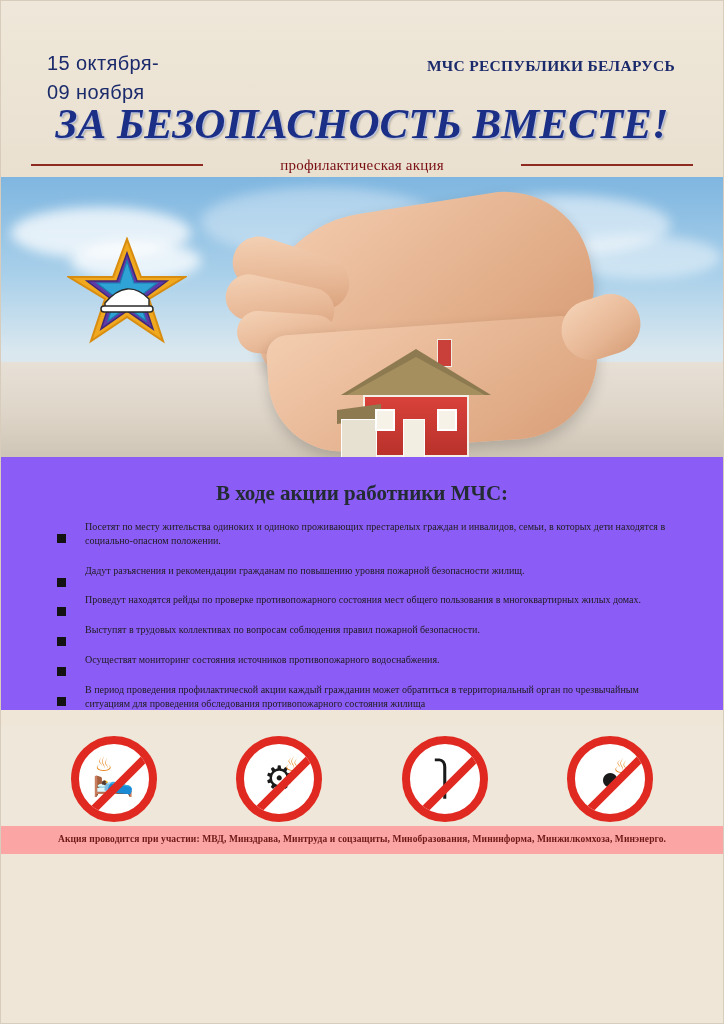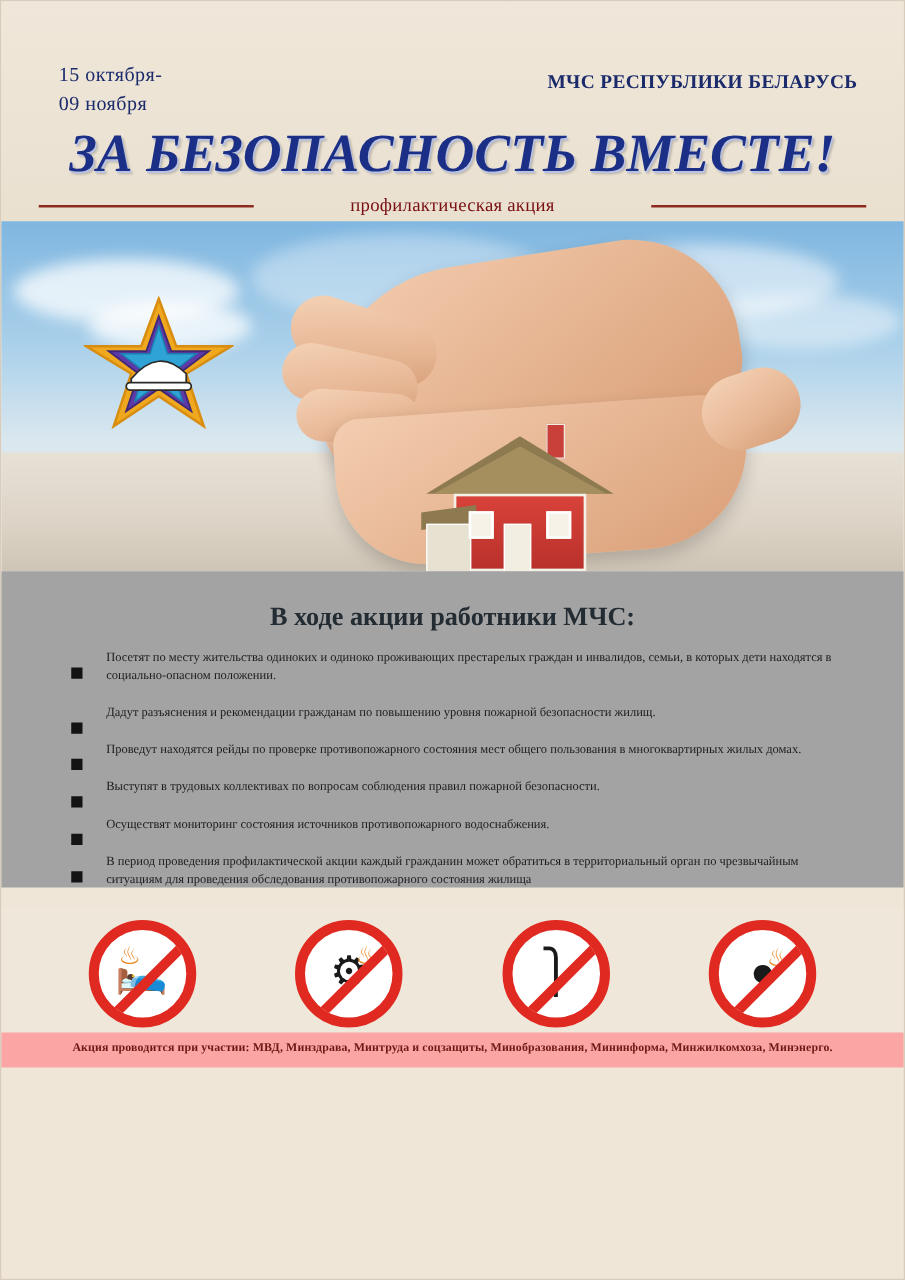--- a/index.html
+++ b/index.html
@@ -23,29 +23,29 @@
   
   .header {
     position: relative;
     height: 176px;
     background: linear-gradient(180deg, #efe7d9 0%, #e9e0d0 100%);
   }
   .date-block {
     position: absolute;
     left: 46px;
     top: 48px;
-    font-family: Liberation Serif, serif;
-    font-size: 16px;
+    font-family: Liberation Sans, sans-serif;
+    font-size: 20px;
     color: #1b2a6b;
     line-height: 1.45;
     letter-spacing: .4px;
   }
   .ministry {
     position: absolute;
-    right: 37px;
+    right: 48px;
     top: 56px;
     font-family: "Liberation Serif", serif;
     font-weight: bold;
     font-size: 15.5px;
     color: #1b2a6b;
     letter-spacing: .3px;
   }
   .main-title {
     position: absolute;
     left: 0;
@@ -192,21 +192,21 @@
   }
   .house .chimney {
     position: absolute; left: 96px; top: 12px; width: 13px; height: 26px;
     background: #c9403a; border: 1px solid #f0ece2;
   }
 
   
   .content {
     position: relative;
     padding: 18px 34px 0 34px;
-    background: #a3a3a3;
+    background: #8b5cf6;
   }
   .section-title {
     text-align: center;
     font-family: "Liberation Serif", serif;
     font-weight: bold;
     font-size: 21px;
     color: #232b33;
     margin: 6px 0 14px 0;
   }
   ul.points {

